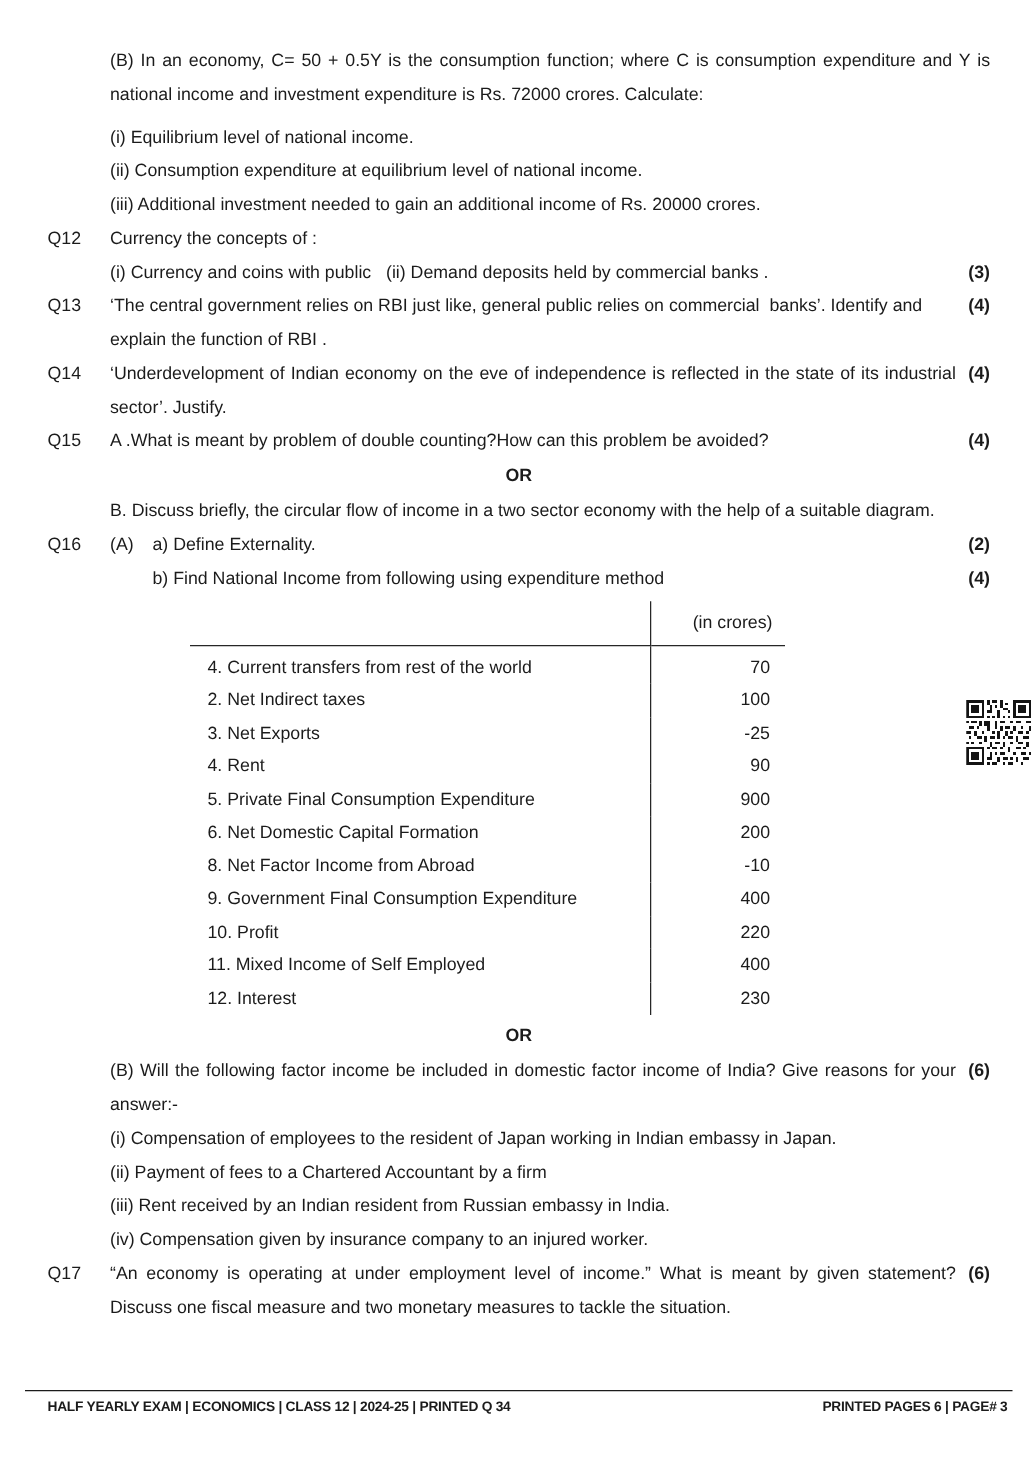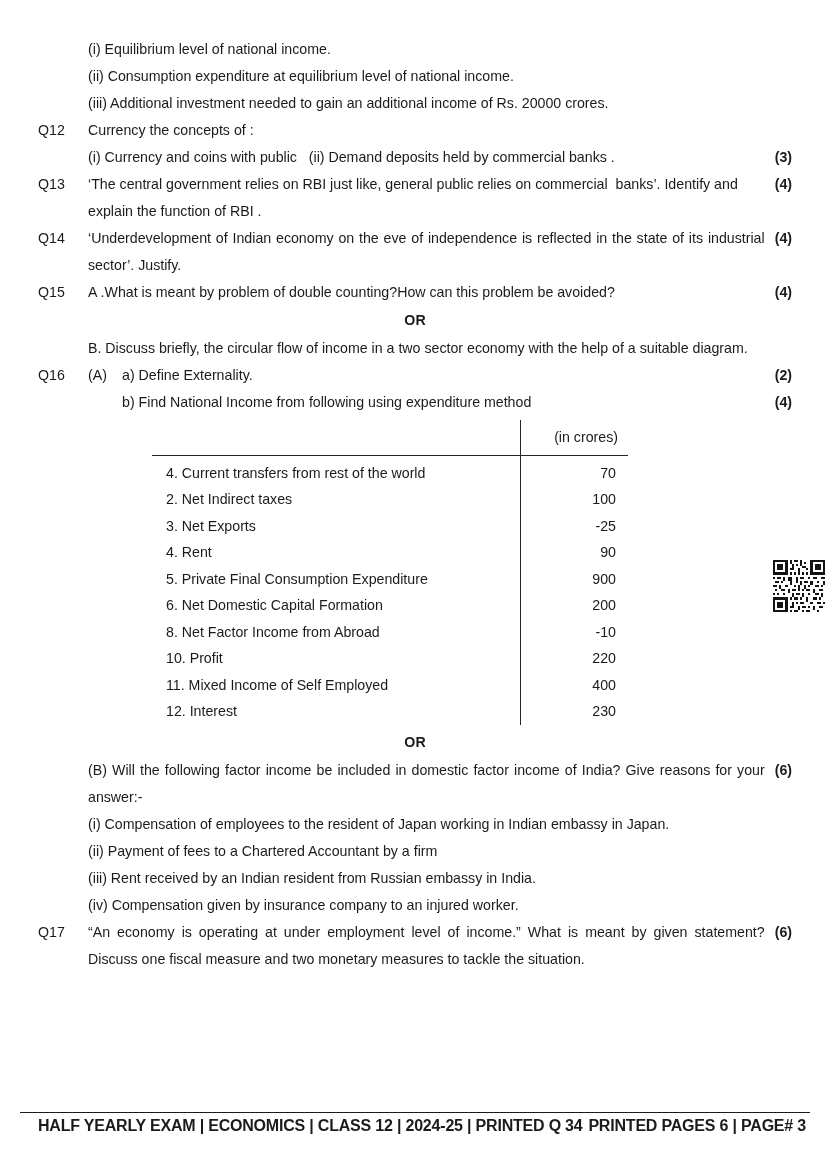--- a/index.html
+++ b/index.html
@@ -57,34 +57,35 @@
   .ni-table tbody tr:first-child td { padding-top: 4px; }
 
   
   .footer-rule {
     position: absolute; left: 20px; right: 16px; top: 1112px;
     border-top: 1.6px solid #1b1b1b;
   }
   .footer {
     position: absolute; left: 38px; right: 20px; top: 1118px;
     display: flex; justify-content: space-between;
-    font-weight: bold; font-size: 16px; line-height: 16px;
+    font-weight: bold; font-size: 11px; line-height: 16px;
     letter-spacing: -0.2px;
   }
 
   
   .qr { position: absolute; top: 560px; left: 773px; width: 52px; height: 52px; }
   .qr svg { display: block; width: 100%; height: 100%; }
 </style>
 </head>
 <body>
 
 <div class="page">
   <div class="content">
 
+    <div class="indent justify intro-gap">(B) In an economy, C= 50 + 0.5Y is the consumption function; where C is consumption expenditure and Y is national income and investment expenditure is Rs. 72000 crores. Calculate:</div>
     <div class="indent">(i) Equilibrium level of national income.</div>
     <div class="indent">(ii) Consumption expenditure at equilibrium level of national income.</div>
     <div class="indent">(iii) Additional investment needed to gain an additional income of Rs. 20000 crores.</div>
 
     <div class="q-row">
       <div class="qnum">Q12</div>
       <div class="qbody">
         <div>Currency the concepts of :</div>
         <div class="with-marks">
           <div class="txt prewrap">(i) Currency and coins with public   (ii) Demand deposits held by commercial banks .</div>
@@ -168,20 +169,24 @@
               <td class="lbl">5. Private Final Consumption Expenditure</td>
               <td class="val">900</td>
             </tr>
             <tr>
               <td class="lbl">6. Net Domestic Capital Formation</td>
               <td class="val">200</td>
             </tr>
             <tr>
               <td class="lbl">8. Net Factor Income from Abroad</td>
               <td class="val">-10</td>
+            </tr>
+            <tr>
+              <td class="lbl">9. Government Final Consumption Expenditure</td>
+              <td class="val">400</td>
             </tr>
             <tr>
               <td class="lbl">10. Profit</td>
               <td class="val">220</td>
             </tr>
             <tr>
               <td class="lbl">11. Mixed Income of Self Employed</td>
               <td class="val">400</td>
             </tr>
             <tr>

